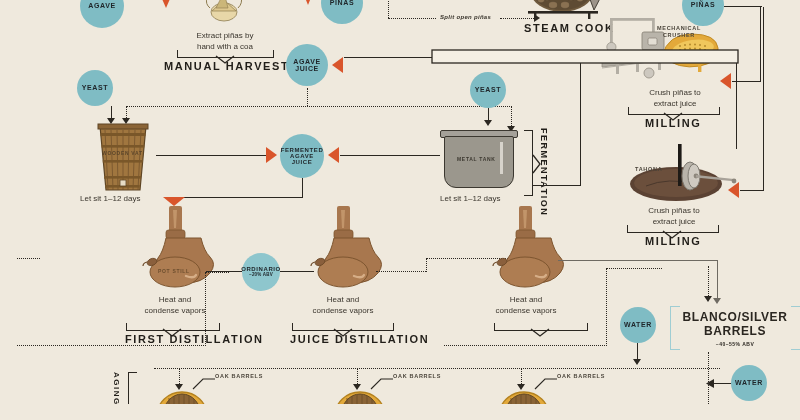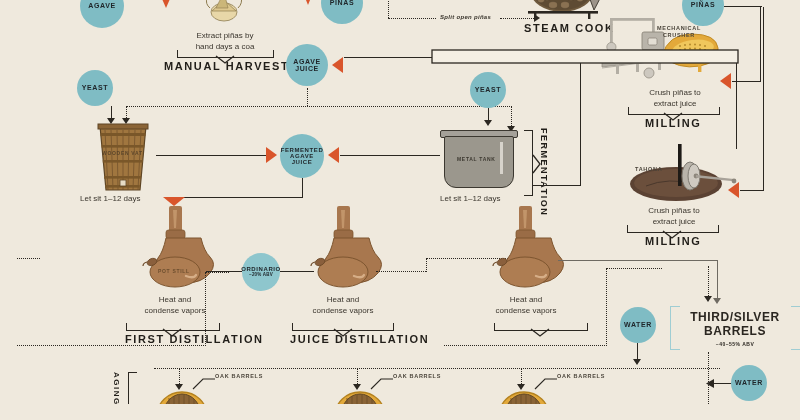--- a/index.html
+++ b/index.html
@@ -128,21 +128,21 @@
       <circle cx="31" cy="7" r="5" fill="#6b6760"></circle>
       <rect x="34" y="2" width="2.4" height="20" fill="#6b6760" transform="rotate(12 35 12)"></rect>
       <ellipse cx="40" cy="6" rx="5" ry="3.4" fill="#d7ccb8" stroke="#6b6760" stroke-width="0.7"></ellipse>
       <path d="M16 30 q-5 -4 -3 -10" stroke="#8d7b4f" stroke-width="1" fill="none"></path>
       <path d="M44 30 q5 -5 3 -11" stroke="#8d7b4f" stroke-width="1" fill="none"></path>
     </g>
   </svg>
 
   <div class="capt" style="left:160px;top:31px;width:98px;">
     <span>Extract piñas by</span><br>
-    <span>hand days a coa</span>
+    <span>hand with a coa</span>
   </div>
 
   <div class="brk" style="left:161px;top:50px;width:95px;border-bottom:1.3px solid #2b2721;"></div>
   <svg class="abs" style="left:200px;top:56px;" width="18" height="8" viewBox="0 0 18 8">
     <path d="M0 0 L9 7 L18 0" fill="none" stroke="#2b2721" stroke-width="1.3"></path>
   </svg>
   <div class="sect" style="left:148px;top:60px;">MANUAL HARVESTING</div>
 
   <div class="dl-v" style="left:372px;top:-22px;height:40px;"></div>
   <div class="dl-h" style="left:372px;top:18px;width:48px;"></div>
@@ -452,21 +452,21 @@
   <div class="dl-v" style="left:189px;top:272px;height:74px;"></div>
   <div class="dl-h" style="left:189px;top:272px;width:24px;"></div>
 
   <div class="dl-v" style="left:590px;top:268px;height:78px;"></div>
   <div class="dl-h" style="left:590px;top:268px;width:56px;"></div>
   <div class="dl-h" style="left:428px;top:345px;width:163px;"></div>
 
   <div class="abs" style="left:654px;top:306px;width:9px;height:42px;border:1.8px solid #9fcdd3;border-right:none;"></div>
   <div class="abs" style="left:775px;top:306px;width:9px;height:42px;border:1.8px solid #9fcdd3;border-left:none;"></div>
   <div class="abs" style="left:662px;top:310px;width:114px;text-align:center;font-weight:bold;font-size:12px;letter-spacing:0.6px;line-height:1.2;">
-    <span>THIRD/SILVER</span><br>
+    <span>BLANCO/SILVER</span><br>
     <span>BARRELS</span>
     <div style="font-size:5px;letter-spacing:0.5px;margin-top:2px;">~40–55% ABV</div>
   </div>
 
   <div class="badge" style="left:604px;top:307px;width:36px;height:36px;">
     <span>WATER</span>
   </div>
   <div class="ln vln" style="left:621px;top:343px;height:18px;"></div>
   <div class="tri-d" style="left:617px;top:359px;"></div>
 

